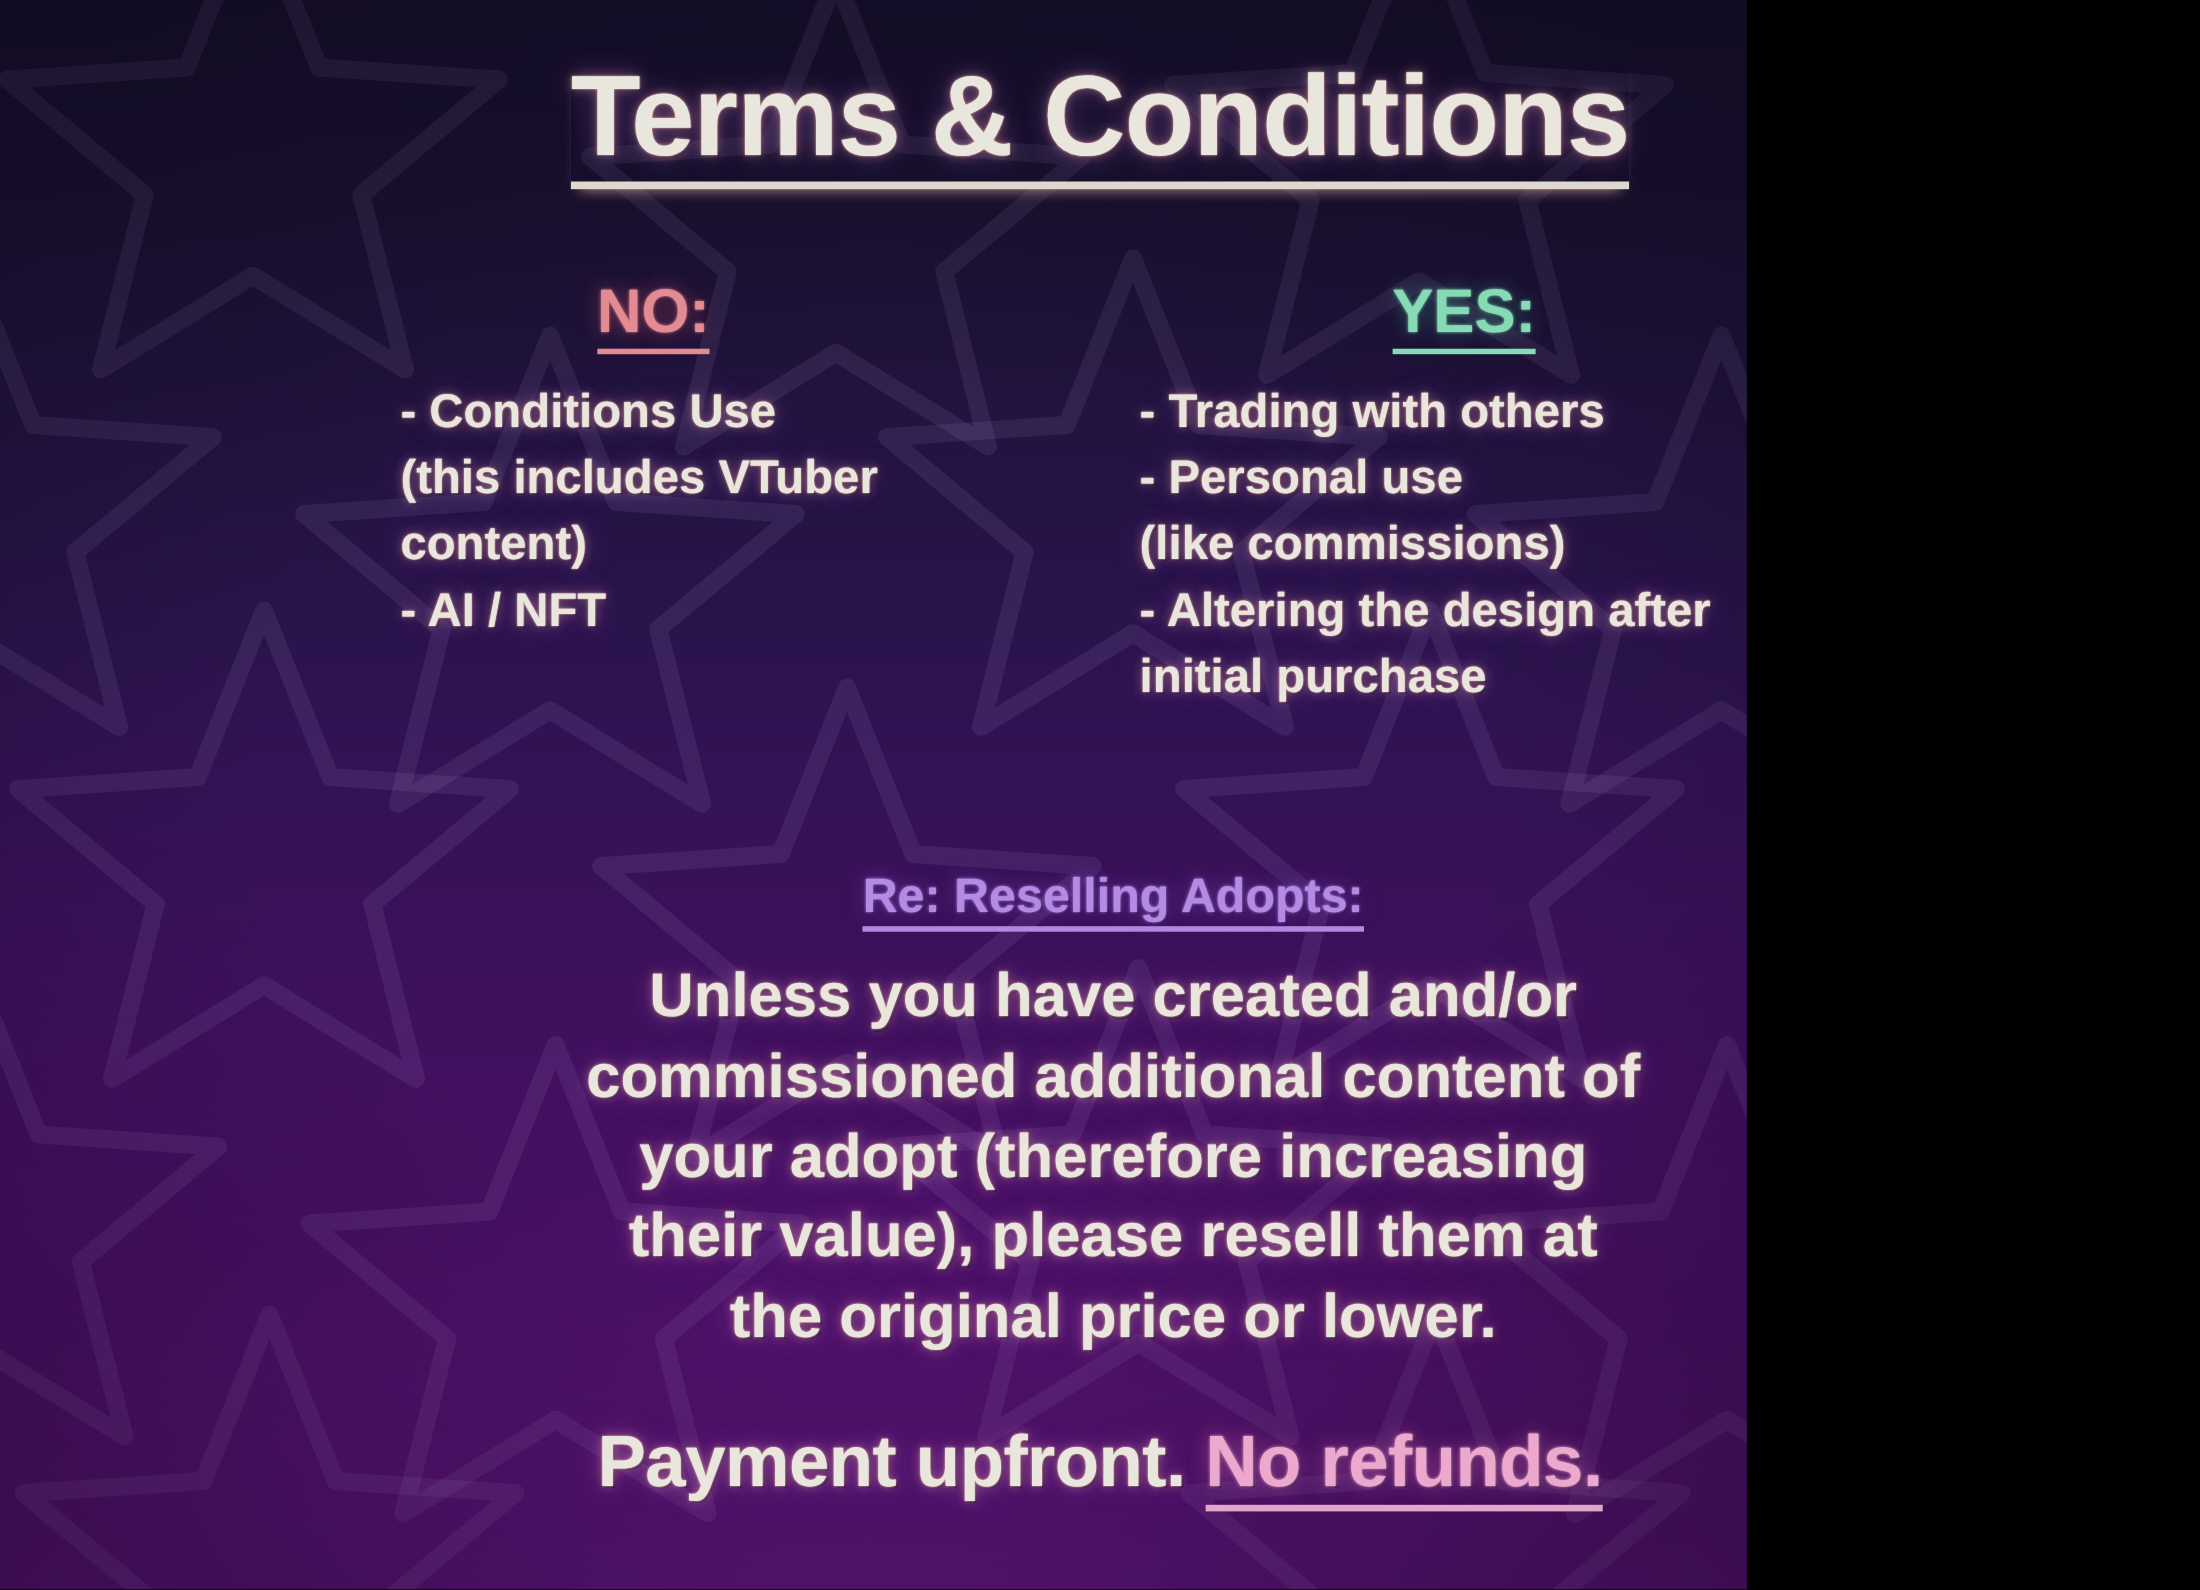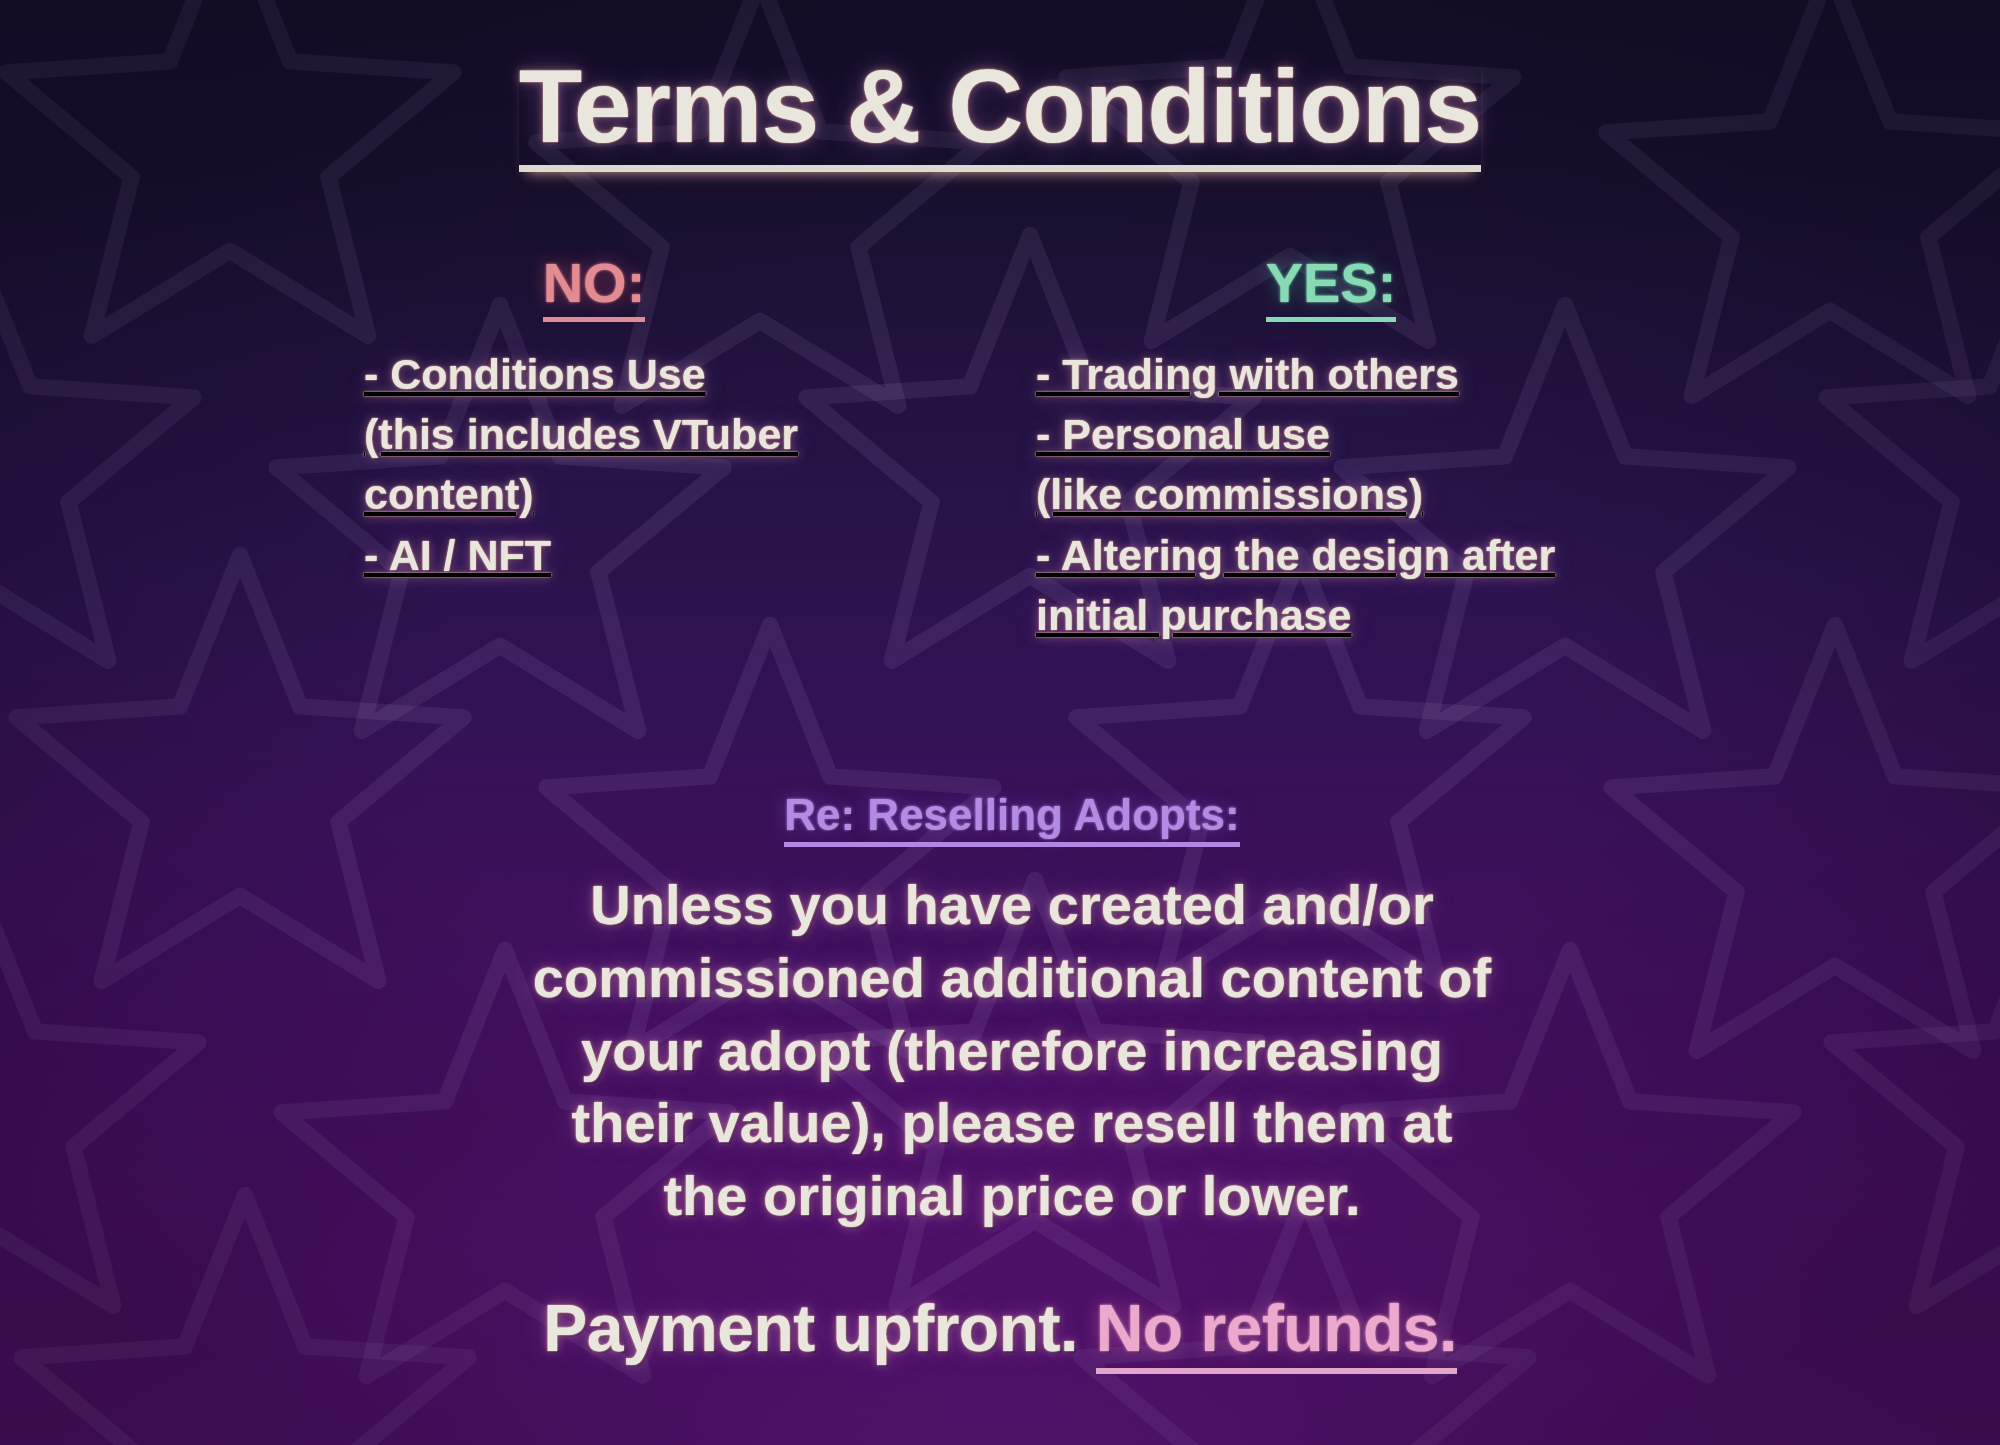--- a/index.html
+++ b/index.html
@@ -2,21 +2,21 @@
 <html><head>
 <meta charset="utf-8">
 <style>
   html, body {
     margin: 0;
     padding: 0;
     background: #000;
   }
   #page {
     position: relative;
-    width: 2000px;
+    width: 1588px;
     height: 1445px;
     overflow: hidden;
     font-family: "Liberation Sans", sans-serif;
     background:
       radial-gradient(ellipse 1400px 900px at 50% 118%, rgba(150,40,190,0.55) 0%, rgba(120,25,160,0.28) 42%, rgba(60,10,90,0.0) 75%),
       linear-gradient(to bottom,
         #17102c 0%,
         #1a1130 12%,
         #231341 28%,
         #2e1350 44%,
@@ -76,21 +76,21 @@
   
   .cols {
     position: absolute;
     top: 250px;
     left: 0;
     width: 2000px;
     display: flex;
     justify-content: center;
     gap: 0px;
   }
-  .col { width: 600px; text-decoration: underline; }
+  .col { width: 600px; }
   .col.no  { padding-left: 0px; }
   .col.yes { padding-left: 72px; }
 
   .col-head {
     font-size: 56px;
     font-weight: 600;
     margin-bottom: 22px;
     letter-spacing: 0px;
   }
   .col.no .col-head  { text-align: center; padding-right: 140px; }

